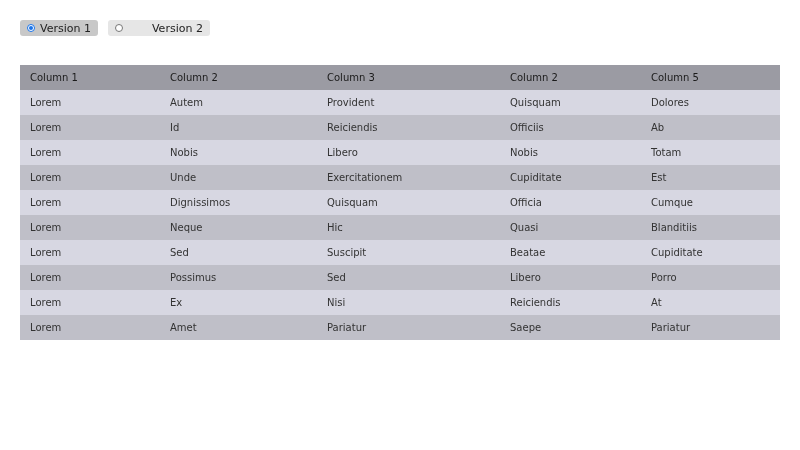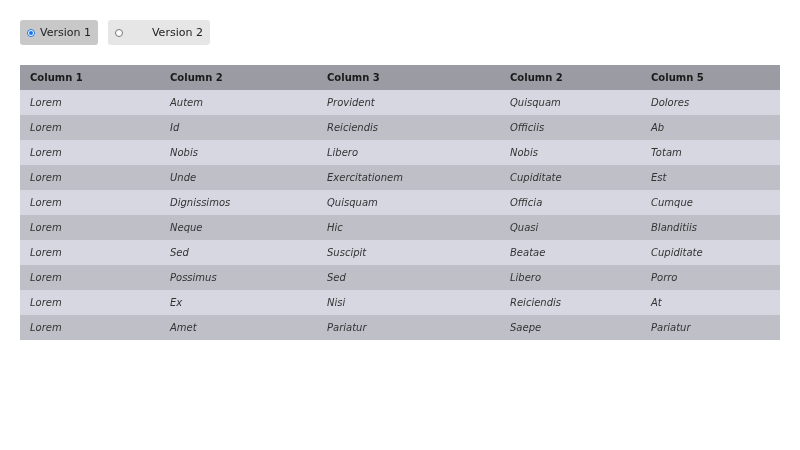--- a/index.html
+++ b/index.html
@@ -1,27 +1,27 @@
 <!DOCTYPE html>
 <html><head>
   <meta charset="utf-8">
   <style>
     html, body { margin: 0; padding: 0; background: #ffffff; }
     body { width: 800px; height: 450px; position: relative; font-family: "DejaVu Sans", "Liberation Sans", sans-serif; color: #222; overflow: hidden; }
     .toggles { position: absolute; left: 20px; top: 20px; display: flex; gap: 10px; }
-    .toggle { display: flex; align-items: center; height: 25px; padding: 0 7px 0 7px; border-radius: 3px; font-size: 11px; box-sizing: border-box; cursor: pointer; }
+    .toggle { display: flex; align-items: center; height: 16px; padding: 0 7px 0 7px; border-radius: 3px; font-size: 11px; box-sizing: border-box; cursor: pointer; }
     .toggle.selected { background: #c8c8c8; }
     .toggle.unselected { background: #e6e6e6; gap: 24px; }
     .radio { width: 8px; height: 8px; border-radius: 50%; box-sizing: border-box; margin-right: 5px; position: relative; }
     .radio.on { border: 1px solid #1a73e8; background: #fff; }
     .radio.on::after { content: ""; position: absolute; left: 1px; top: 1px; width: 4px; height: 4px; border-radius: 50%; background: #1a73e8; }
     .radio.off { border: 1px solid #777; background: #fff; }
     table { position: absolute; left: 20px; top: 65px; width: 760px; border-collapse: collapse; font-size: 10px; }
-    th { background: #9b9ba3; text-align: left; font-weight: bold; height: 25px; padding: 0 0 0 10px; color: #1a1a1a; }
-    td { height: 25px; padding: 0 0 0 10px; color: #333; font-style: italic; }
+    th { background: #9b9ba3; text-align: left; font-weight: normal; height: 25px; padding: 0 0 0 10px; color: #1a1a1a; }
+    td { height: 25px; padding: 0 0 0 10px; color: #333; }
     tr.odd td { background: #d7d7e2; }
     tr.even td { background: #bfbfc8; }
     .c1 { width: 130px; } .c2 { width: 147px; } .c3 { width: 173px; margin-top: 8px; } .c4 { width: 131px; }
   </style>
 </head>
 <body>
 
 <div class="toggles">
   <label class="toggle selected">
     <span class="radio on"></span>

